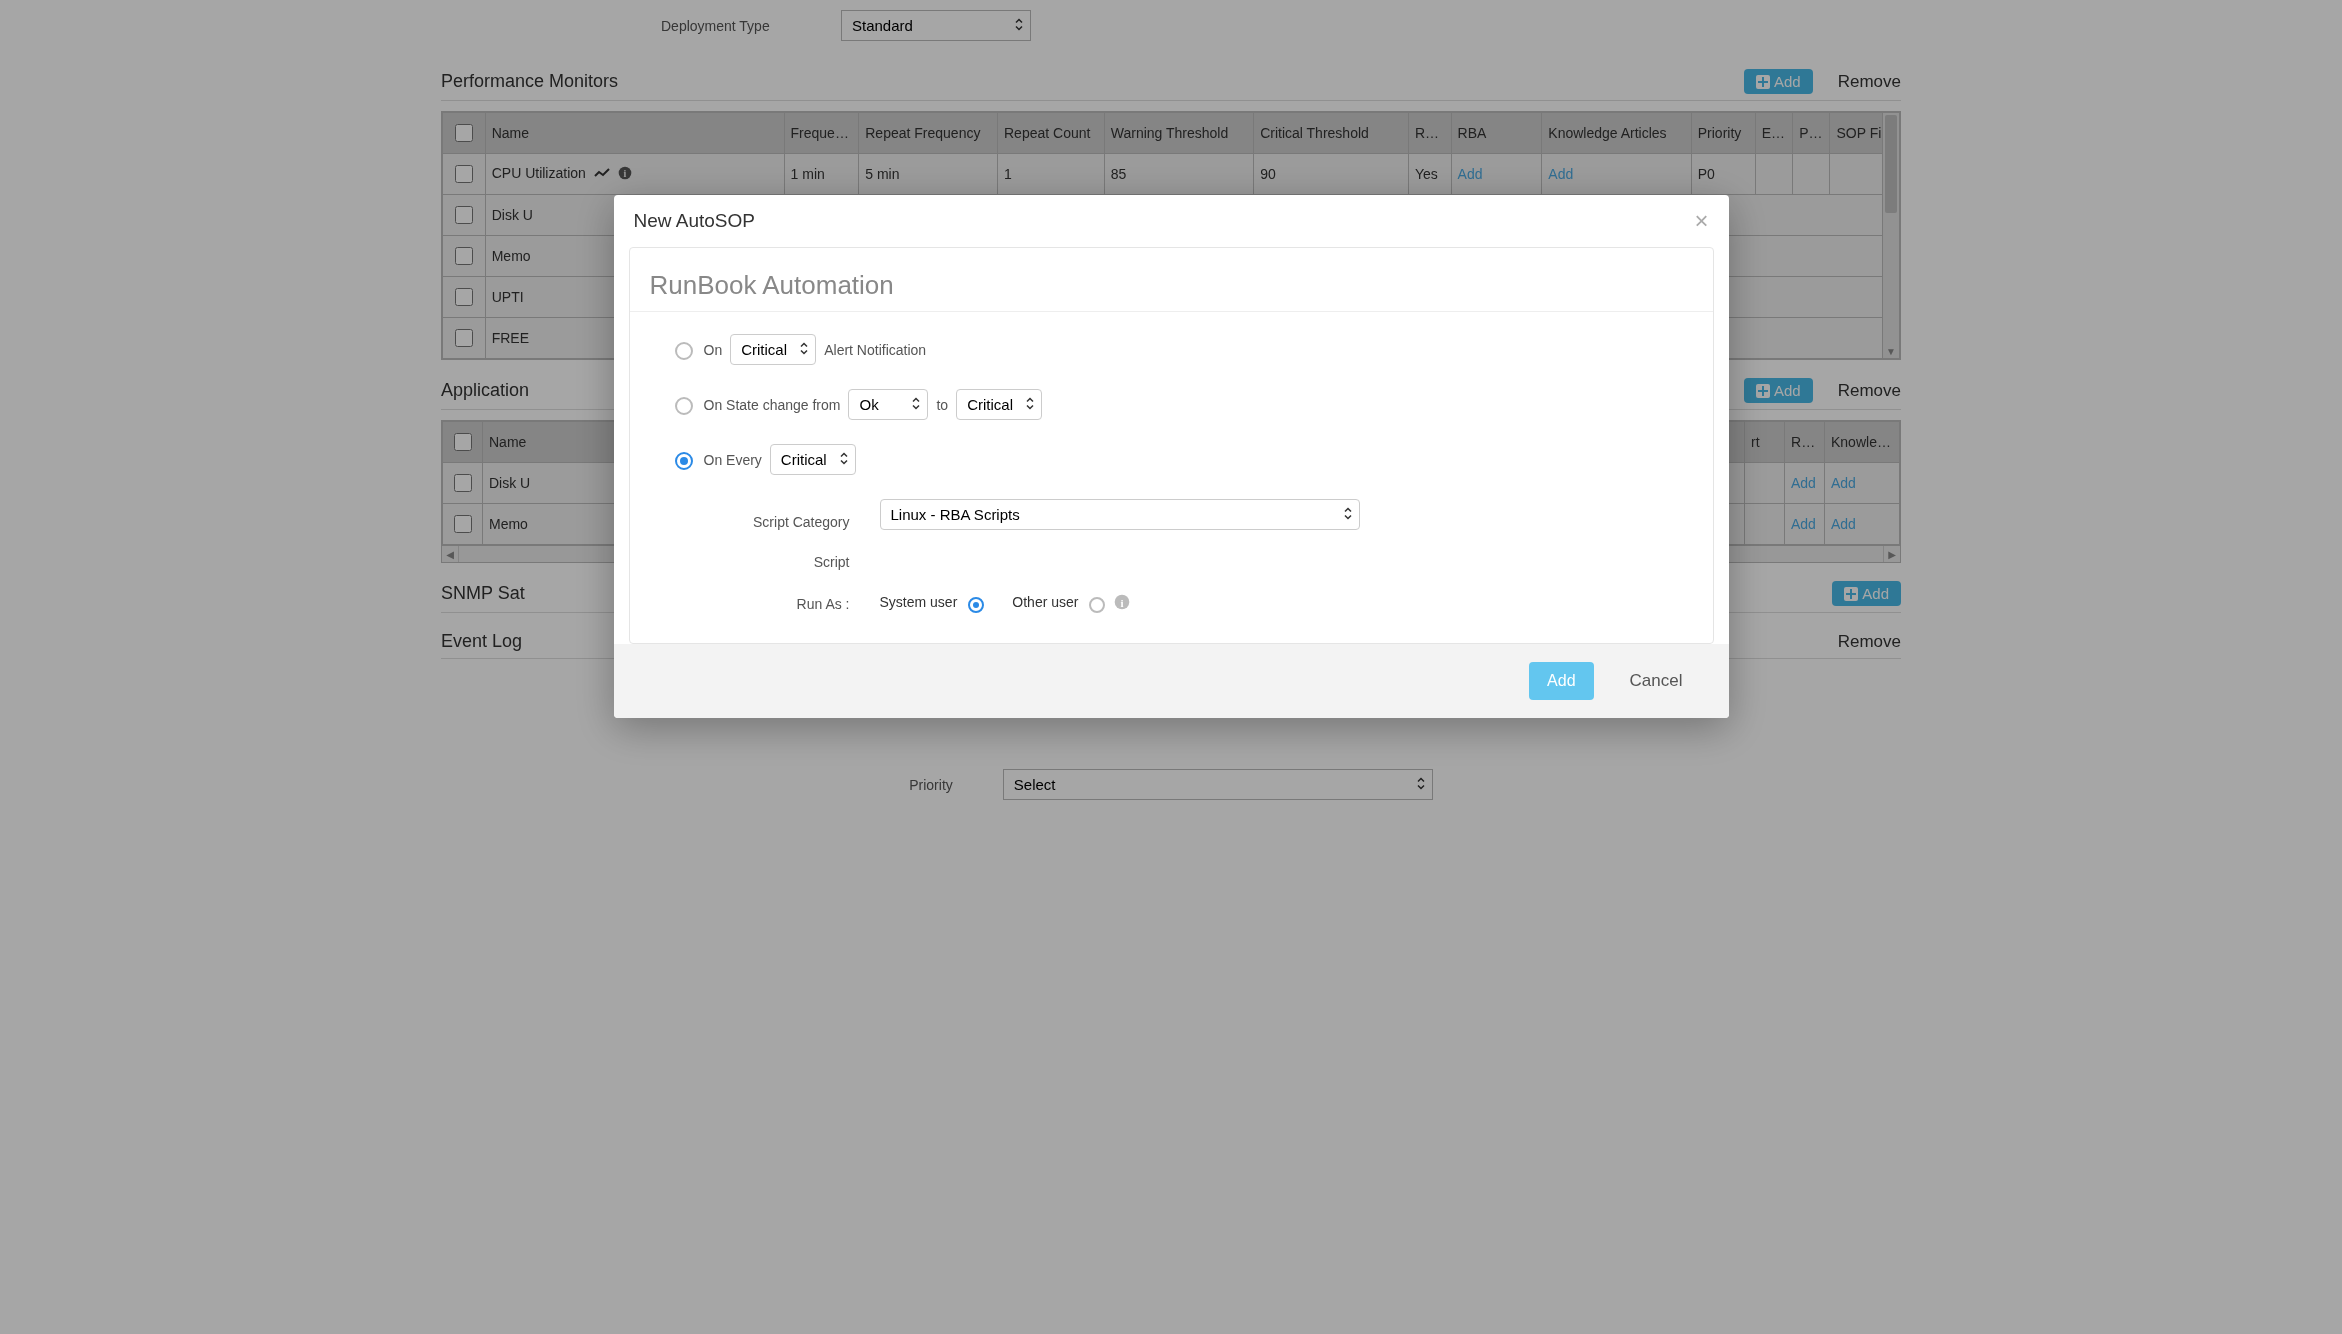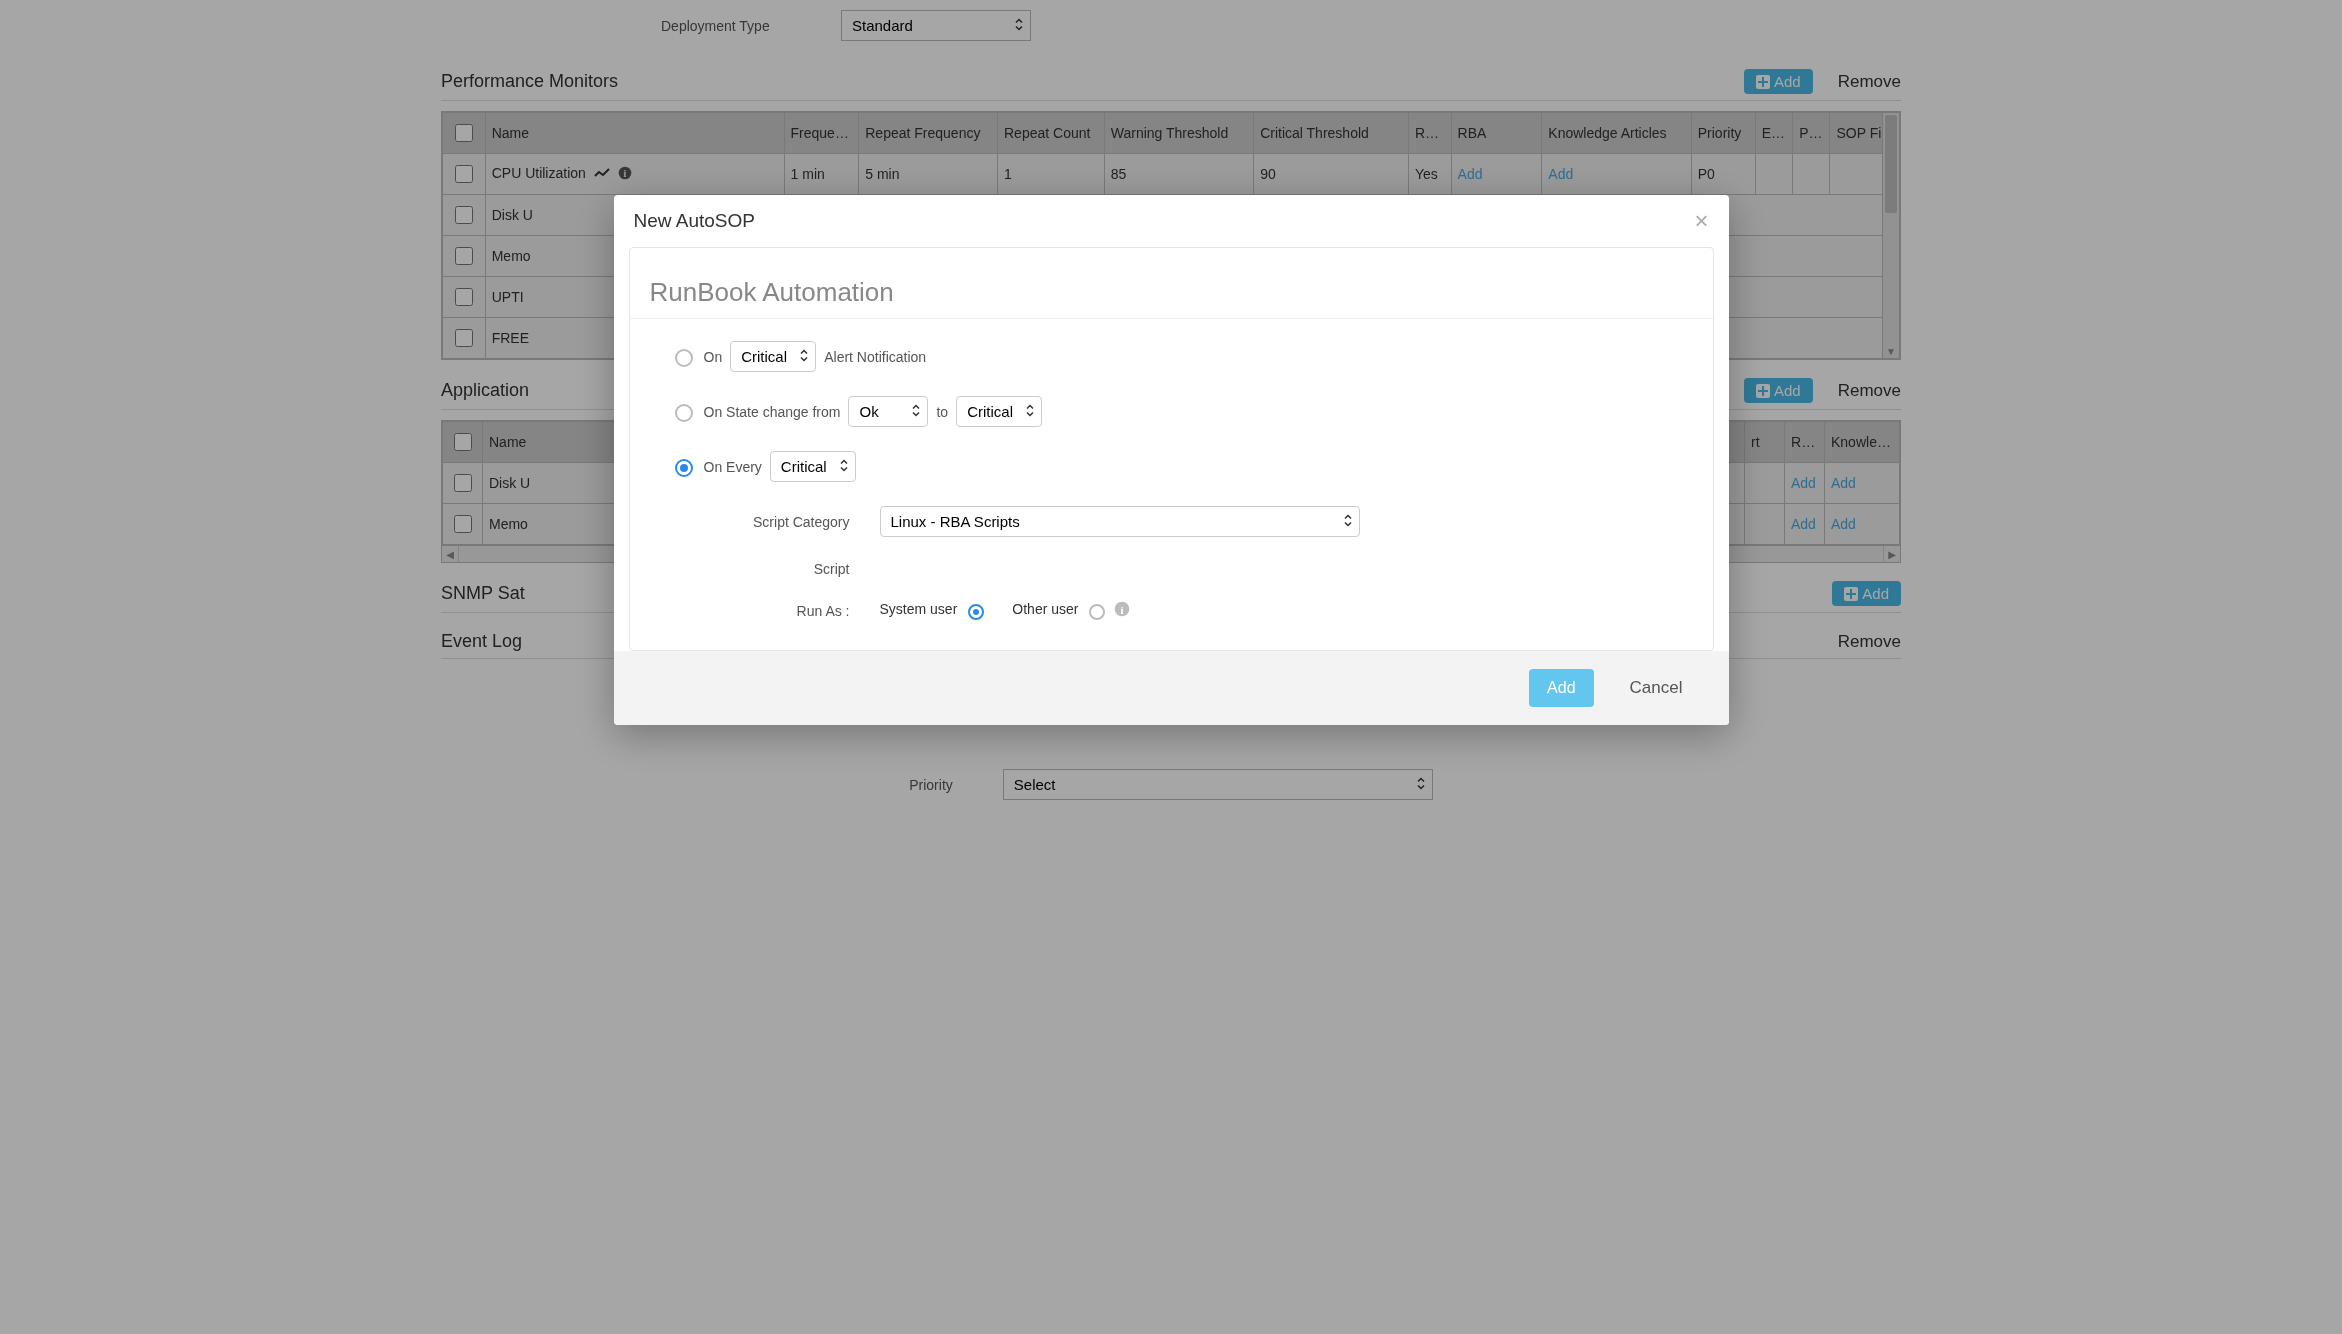--- a/index.html
+++ b/index.html
@@ -54,34 +54,34 @@
   
   .icon-chart, .icon-info { display:inline-block;vertical-align:middle;margin-left:4px }
   
   .backdrop{position:fixed;inset:0;background:rgba(0,0,0,0.35);display:flex;align-items:flex-start;justify-content:center;padding-top:195px}
   .modal{background:#fff;width:1115px;border-radius:4px;box-shadow:0 10px 40px rgba(0,0,0,0.3);display:flex;flex-direction:column;max-height:calc(100% - 40px)}
   .modal-header{display:flex;justify-content:space-between;align-items:center;padding:14px 20px}
   .modal-title{font-size:19px;color:#333}
   .modal-close{font-size:24px;color:#aaa;cursor:pointer;line-height:1}
   .modal-body{padding:0 15px;overflow:auto;flex:1}
   .card{border:1px solid #e5e5e5;border-radius:4px;padding:18px 20px}
-  .card-title{font-size:26px;color:#888;font-weight:300;margin:11px 0 10px}
+  .card-title{font-size:26px;color:#888;font-weight:300;margin:4px 0 10px}
   .card hr{border:none;border-top:1px solid #eee;margin:0 -20px 10px}
   .opt-row{display:flex;align-items:center;gap:8px;padding:12px 0 12px 20px}
   .radio{appearance:none;width:18px;height:18px;border:2px solid #bbb;border-radius:50%;position:relative;cursor:pointer;flex:none}
   .radio:checked{border-color:#2b8ae6}
   .radio:checked::after{content:"";position:absolute;inset:3px;background:#2b8ae6;border-radius:50%}
   .radio.small{width:16px;height:16px}
   .opt-label{color:#555}
   .sel{border:1px solid #ccc;border-radius:4px;padding:6px 28px 6px 10px;font-size:15px;appearance:none;background:#fff}
   .sel.small{min-width:60px}
   .sel.med{min-width:85px}
   .sel-wrap{position:relative;display:inline-block}
   .sel-wrap .ar{position:absolute;right:8px;top:50%;transform:translateY(-50%);pointer-events:none}
-  .field-row{display:flex;align-items:center;gap:30px;padding:12px 0}
+  .field-row{display:flex;align-items:flex-end;gap:30px;padding:12px 0}
   .field-lbl{width:160px;text-align:right;color:#555;padding-left:40px}
   .field-sel{flex:0 0 480px}
   .field-sel .sel{width:100%}
   .runas{display:flex;align-items:center;padding:12px 0 12px 40px}
   .runas .lbl{width:160px;text-align:right;margin-right:30px;color:#555}
   .runas .opt{display:inline-flex;gap:6px;margin-right:25px}
   .info-icon{width:16px;height:16px}
   .modal-footer{background:#f3f3f3;padding:18px 40px;display:flex;justify-content:flex-end;gap:30px;border-radius:0 0 4px 4px}
   .btn-primary{background:#63c6ef;color:#fff;border:none;border-radius:4px;padding:10px 18px;font-size:16px;cursor:pointer}
   .btn-cancel{background:none;border:none;color:#555;font-size:17px;cursor:pointer}

